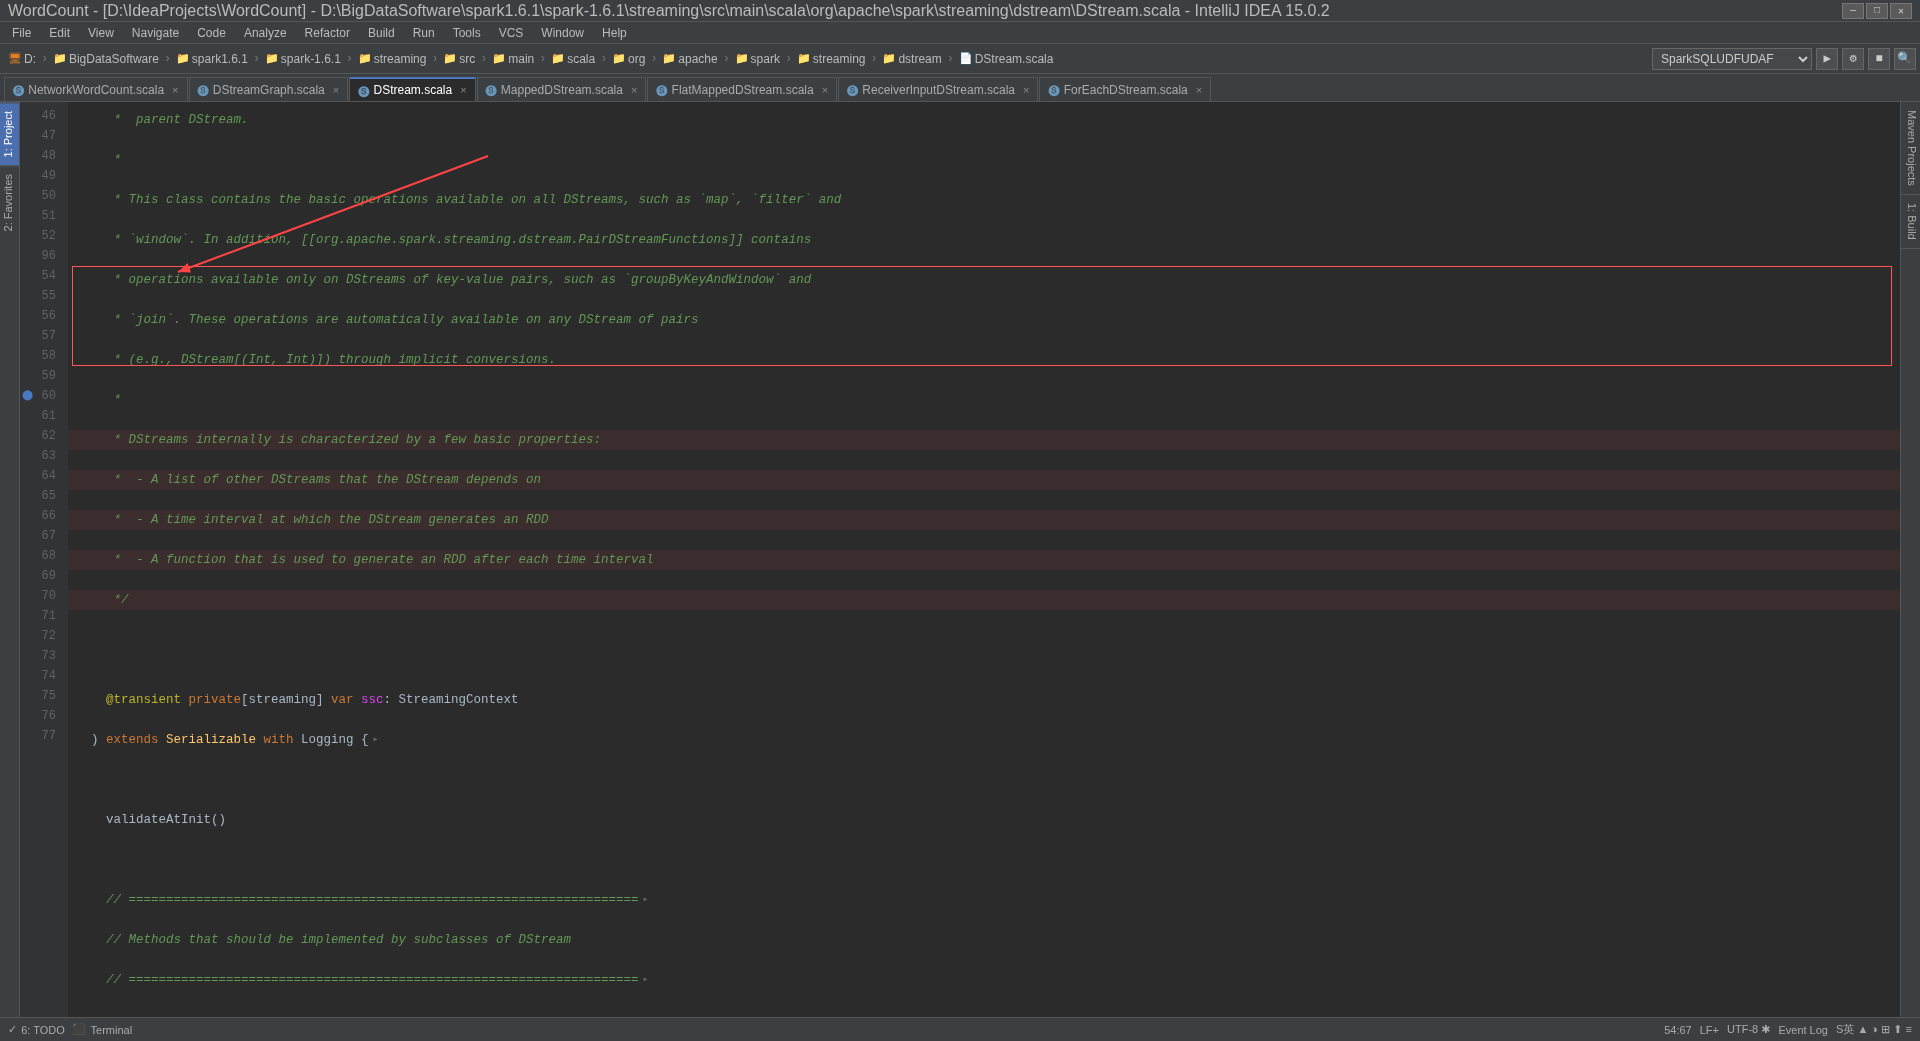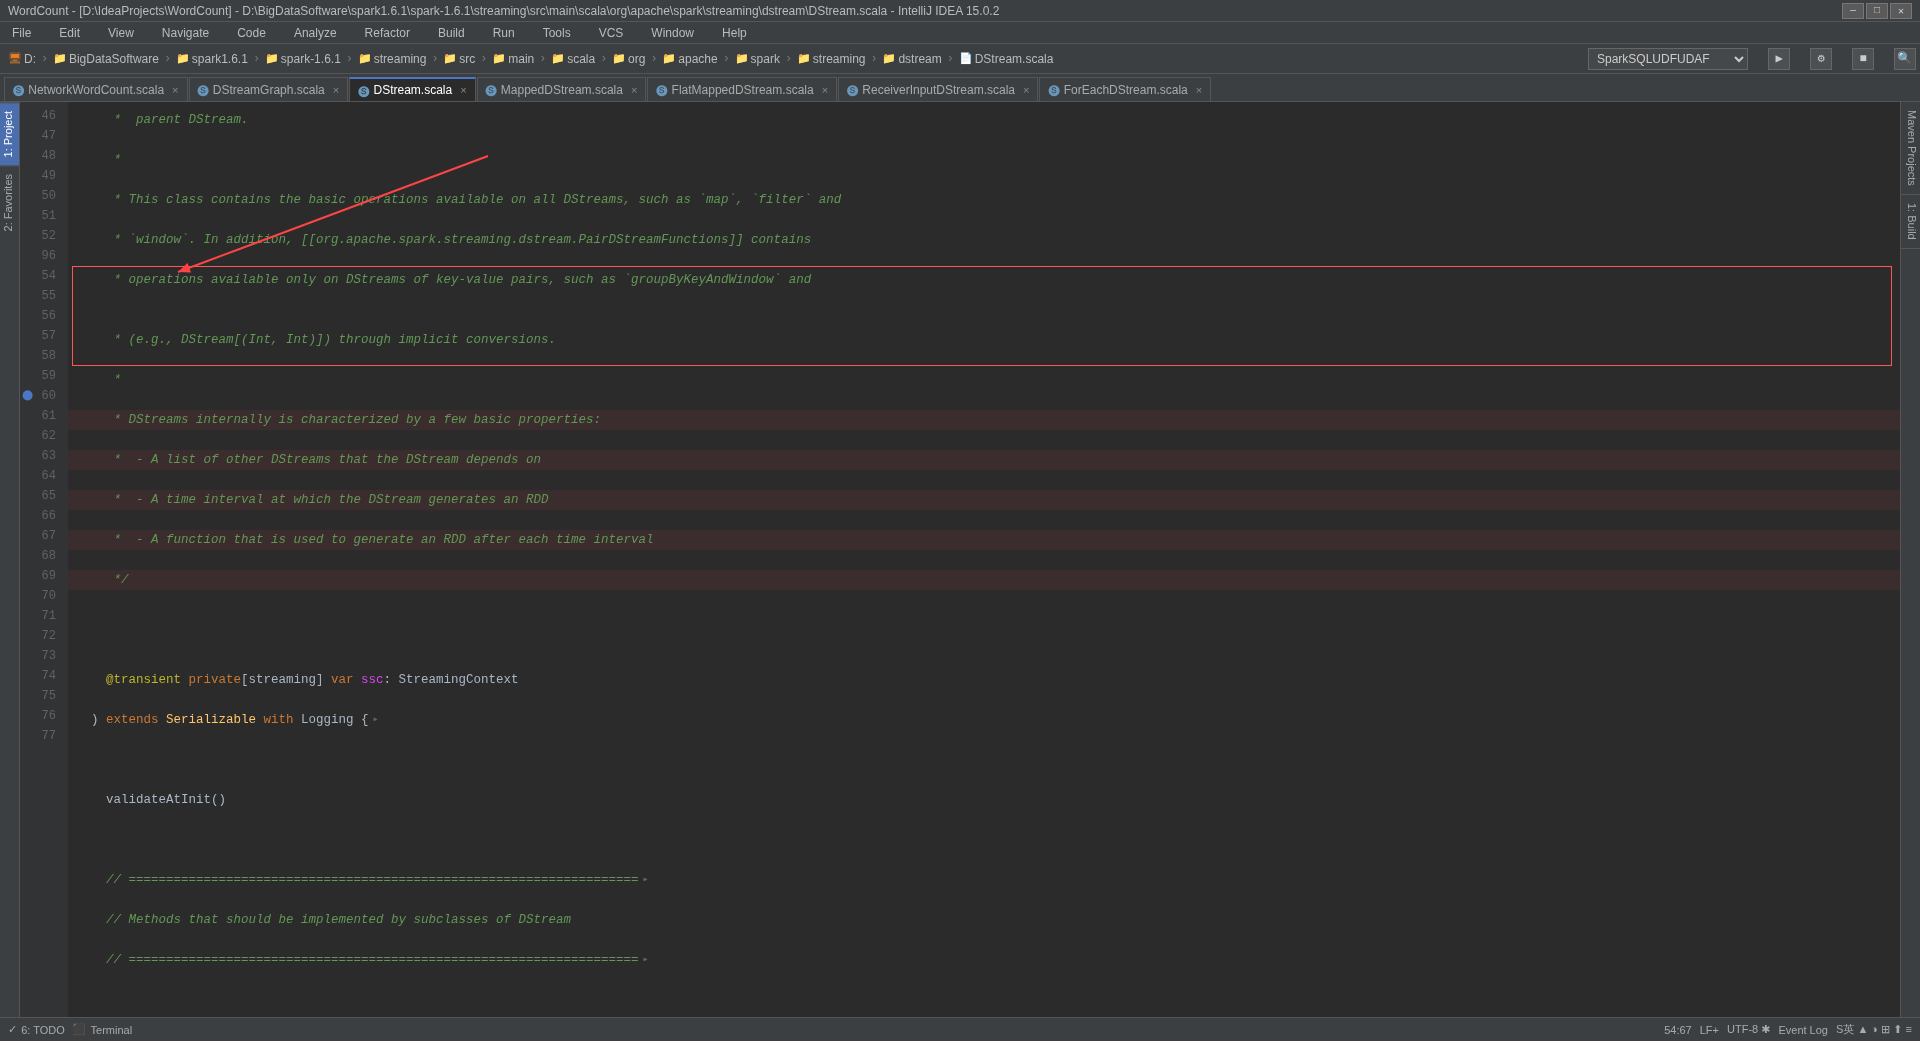--- a/index.html
+++ b/index.html
@@ -19,21 +19,21 @@
       height: 22px;
       display: flex;
       align-items: center;
       justify-content: space-between;
       padding: 0 8px;
       border-bottom: 1px solid #555;
     }
     #title-text {
       color: #bbbbbb;
       font-family: Arial, sans-serif;
-      font-size: 12px;
+      font-size: 16px;
     }
     #title-buttons {
       display: flex;
       gap: 2px;
     }
     .title-btn {
       width: 22px;
       height: 16px;
       background: #5a5a5a;
       border: 1px solid #777;
@@ -46,21 +46,21 @@
     }
 
     
     #menu-bar {
       background: #3c3f41;
       height: 22px;
       display: flex;
       align-items: center;
       padding: 0 4px;
       border-bottom: 1px solid #555;
-      gap: 12px;
+      gap: 2px;
     }
     .menu-item {
       color: #bbbbbb;
       font-family: Arial, sans-serif;
       font-size: 12px;
       padding: 2px 8px;
       cursor: pointer;
     }
 
     
@@ -91,21 +91,21 @@
     }
     .breadcrumb-sep {
       color: #777;
       font-size: 12px;
       margin: 0 1px;
     }
     .toolbar-right {
       margin-left: auto;
       display: flex;
       align-items: center;
-      gap: 20px;
+      gap: 4px;
     }
     .toolbar-search-combo {
       background: #45484a;
       border: 1px solid #666;
       color: #ccc;
       font-family: Arial, sans-serif;
       font-size: 12px;
       padding: 2px 4px;
       width: 160px;
     }
@@ -507,20 +507,21 @@
         <div class="line-num">77</div>
       </div>
 
     <div id="code-area" style="position: relative;">
 
     <div class="code-line" style="top: 4px; position: relative;"><span class="c-plain">    </span><span class="c-italic-comment"> *  parent DStream.</span></div>
         <div class="code-line" style="top: 24px; position: relative;"><span class="c-plain">    </span><span class="c-italic-comment"> *</span></div>
         <div class="code-line" style="top: 44px; position: relative;"><span class="c-plain">    </span><span class="c-italic-comment"> * This class contains the basic operations available on all DStreams, such as `map`, `filter` and</span></div>
         <div class="code-line" style="top: 64px; position: relative;"><span class="c-plain">    </span><span class="c-italic-comment"> * `window`. In addition, [[org.apache.spark.streaming.dstream.PairDStreamFunctions]] contains</span></div>
         <div class="code-line" style="top: 84px; position: relative;"><span class="c-plain">    </span><span class="c-italic-comment"> * operations available only on DStreams of key-value pairs, such as `groupByKeyAndWindow` and</span></div>
+        <div class="code-line" style="top: 104px; position: relative;"><span class="c-plain">    </span><span class="c-italic-comment"> * `join`. These operations are automatically available on any DStream of pairs</span></div>
         <div class="code-line" style="top: 124px; position: relative;"><span class="c-plain">    </span><span class="c-italic-comment"> * (e.g., DStream[(Int, Int)]) through implicit conversions.</span></div>
         <div class="code-line" style="top: 144px; position: relative;"><span class="c-plain">    </span><span class="c-italic-comment"> *</span></div>
         <div class="code-line highlighted-block" style="top: 164px; position: relative;"><span class="c-plain">    </span><span class="c-italic-comment"> * DStreams internally is characterized by a few basic properties:</span></div>
         <div class="code-line highlighted-block" style="top: 184px; position: relative;"><span class="c-plain">    </span><span class="c-italic-comment"> *  - A list of other DStreams that the DStream depends on</span></div>
         <div class="code-line highlighted-block" style="top: 204px; position: relative;"><span class="c-plain">    </span><span class="c-italic-comment"> *  - A time interval at which the DStream generates an RDD</span></div>
         <div class="code-line highlighted-block" style="top: 224px; position: relative;"><span class="c-plain">    </span><span class="c-italic-comment"> *  - A function that is used to generate an RDD after each time interval</span></div>
         <div class="code-line highlighted-block" style="top: 244px; position: relative;"><span class="c-plain">    </span><span class="c-italic-comment"> */</span></div>
         <div class="code-line" style="top: 264px; position: relative;"></div>
         <div class="code-line" style="top: 304px; position: relative;"><span class="c-plain">    </span><span class="c-annotation">@transient </span><span class="c-keyword">private</span><span class="c-plain">[streaming] </span><span class="c-keyword">var </span><span class="c-var">ssc</span><span class="c-plain">: StreamingContext</span></div>
         <div class="code-line" style="top: 324px; position: relative;"><span class="c-plain">  ) </span><span class="c-keyword">extends </span><span class="c-class">Serializable </span><span class="c-keyword">with </span><span class="c-plain">Logging {</span><span class="fold-indicator" style="position: relative; margin-left: 4px; color: rgb(102, 102, 102);">▸</span></div>

